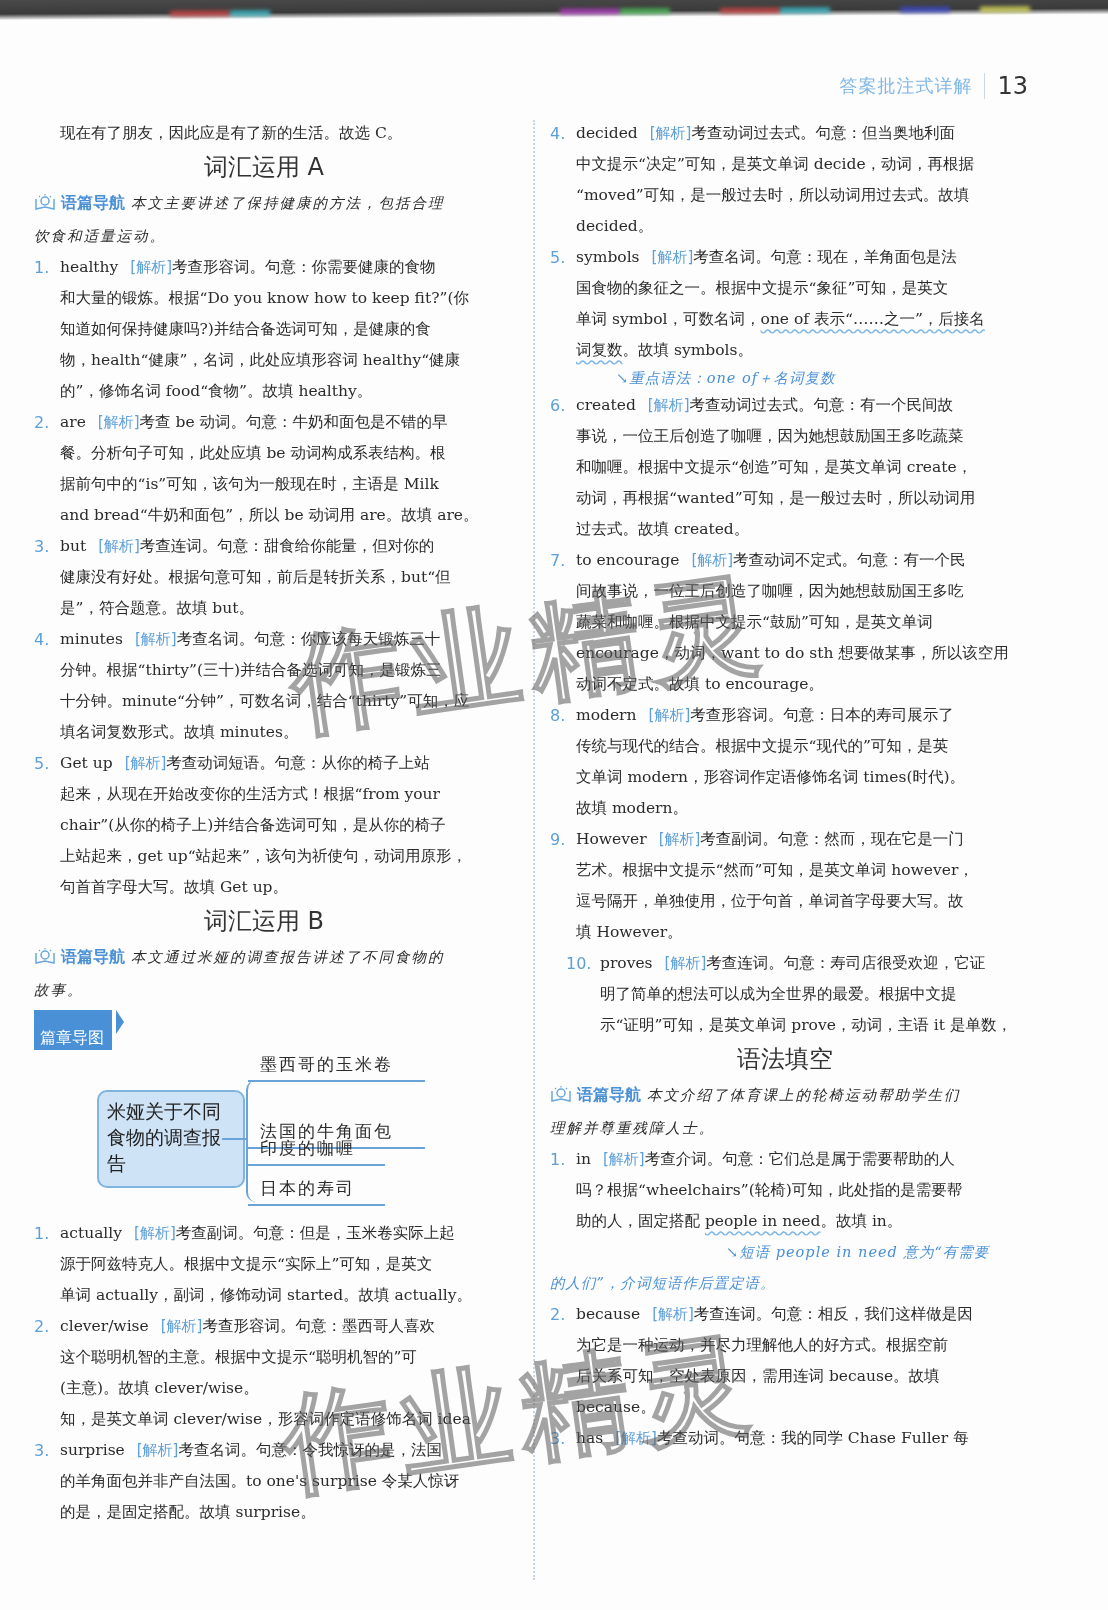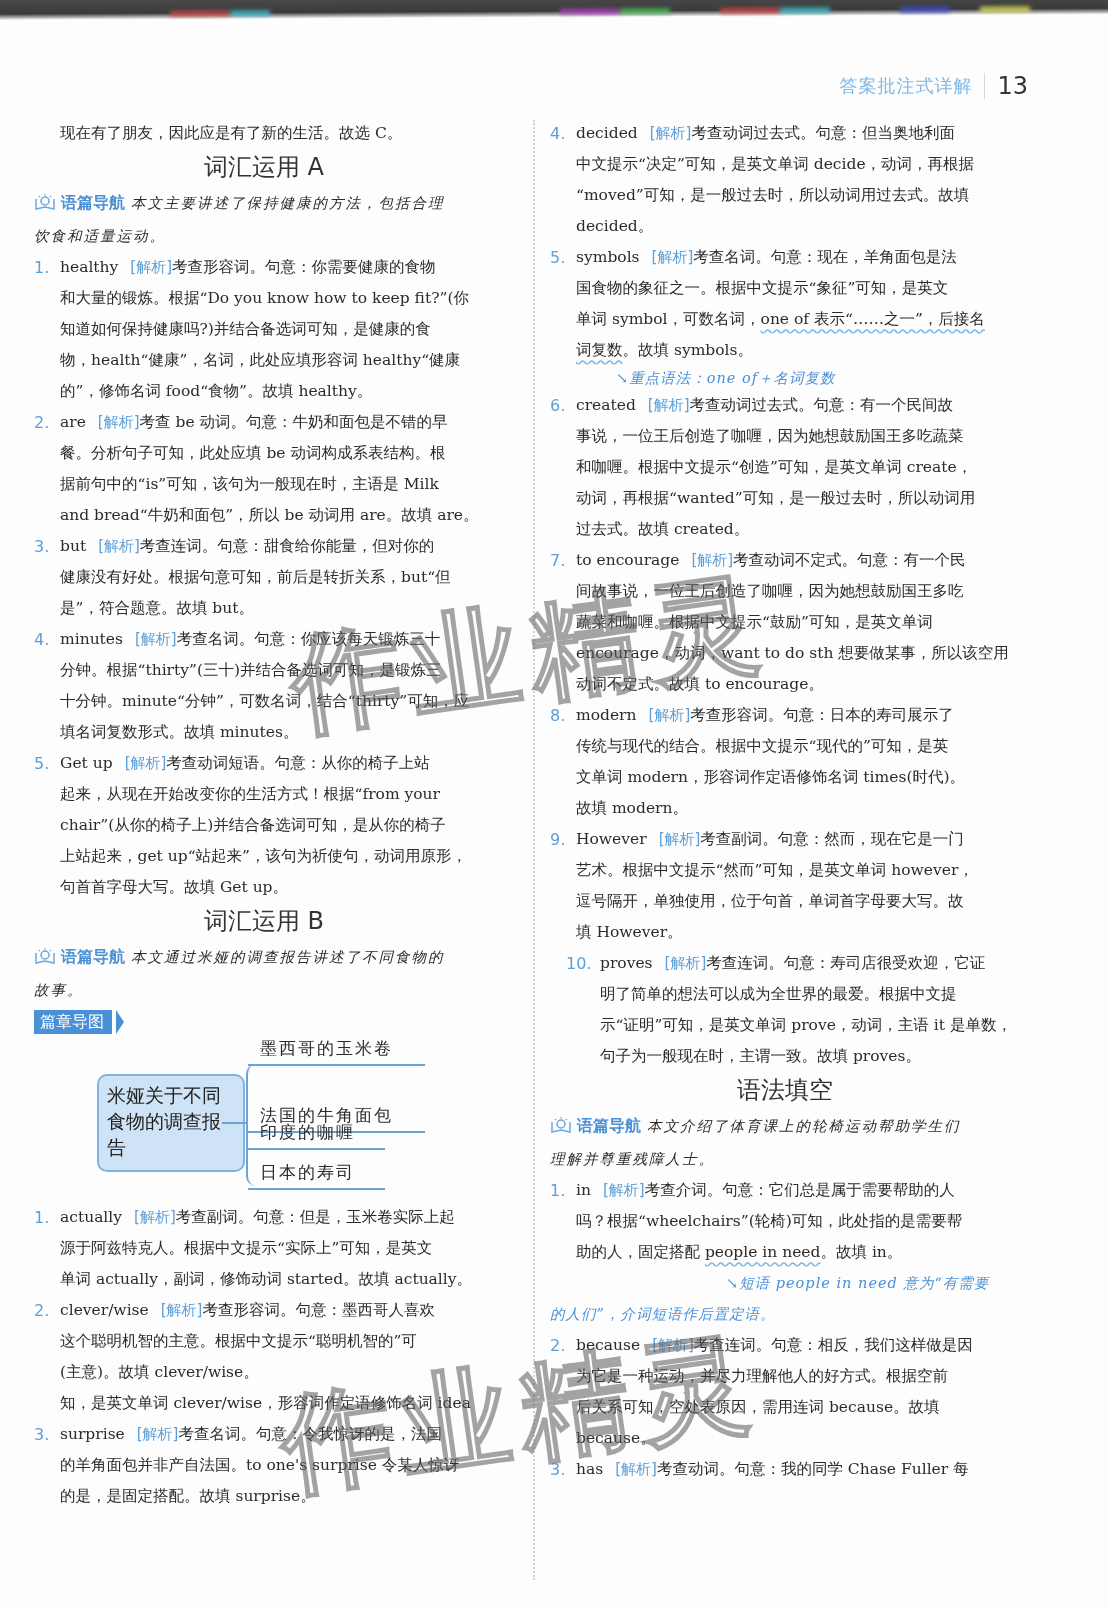--- a/index.html
+++ b/index.html
@@ -62,21 +62,21 @@
     color:#5d9fd8; font-size:15px;
   }
   .note {
     color:#4a90d6; font-style:italic; font-size:14.5px; letter-spacing:1px;
   }
   .wavy { text-decoration:underline wavy #7fb7e6; text-underline-offset:4px; }
   .chapter-map-tag {
     display:inline-block; margin:4px 0 8px;
     background:#4a90d6; color:#fff;
     font-family:"DejaVu Sans","Liberation Sans",sans-serif;
-    font-size:16px; line-height:24px; padding:0 8px 0 6px;
+    font-size:16px; line-height:24px; padding:16px 8px 0 6px;
     position:relative;
   }
   .chapter-map-tag:after {
     content:""; position:absolute; right:-12px; top:0;
     border-left:8px solid #4a90d6; border-top:12px solid transparent; border-bottom:12px solid transparent;
   }
   .mindmap { position:relative; height:160px; margin-left:0; }
   .mm-center {
     position:absolute; left:63px; top:32px; width:148px; height:98px;
     background:#cfe3f6; border:2px solid #7fb3e0; border-radius:10px;
@@ -274,21 +274,20 @@
     <p class="line">艺术。根据中文提示“然而”可知，是英文单词 however，</p>
     <p class="line">逗号隔开，单独使用，位于句首，单词首字母要大写。故</p>
     <p class="line">填 However。</p>
   </div>
 
   <div class="item" style="padding-left:34px;margin-left:16px;">
     <span class="num">10.</span>
     <p class="line"><span class="ans">proves</span><span class="tag">[解析]</span><span>考查连词。句意：寿司店很受欢迎，它证</span></p>
     <p class="line">明了简单的想法可以成为全世界的最爱。根据中文提</p>
     <p class="line">示“证明”可知，是英文单词 prove，动词，主语 it 是单数，</p>
-    <p class="line">句子为一般现在时，主谓一致。故填 proves。</p>
   </div>
 
   <div class="section-title">语法填空</div>
 
   <p class="line guide">
     <svg class="guide-icon" viewBox="0 0 22 18">
       <path d="M2 6 L2 16 L11 14 L20 16 L20 6" fill="none" stroke="#6aa8e0" stroke-width="1.5"></path>
       <circle cx="11" cy="8" r="4" fill="none" stroke="#6aa8e0" stroke-width="1.5"></circle>
       <path d="M11 1 L11 2.5 M5 3 L6 4 M17 3 L16 4" stroke="#6aa8e0" stroke-width="1.2"></path>
     </svg>

